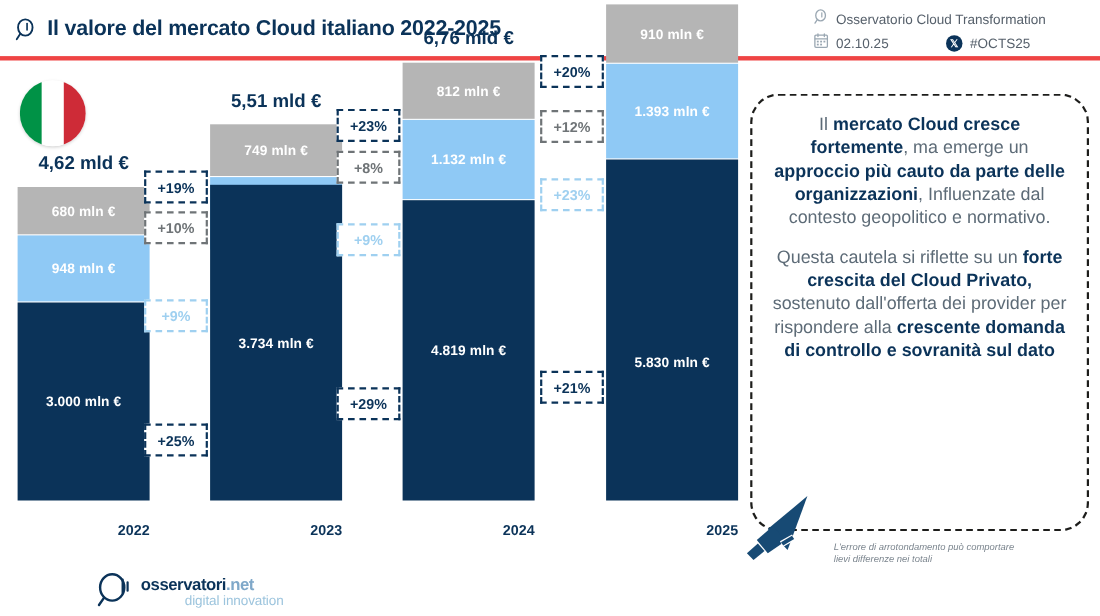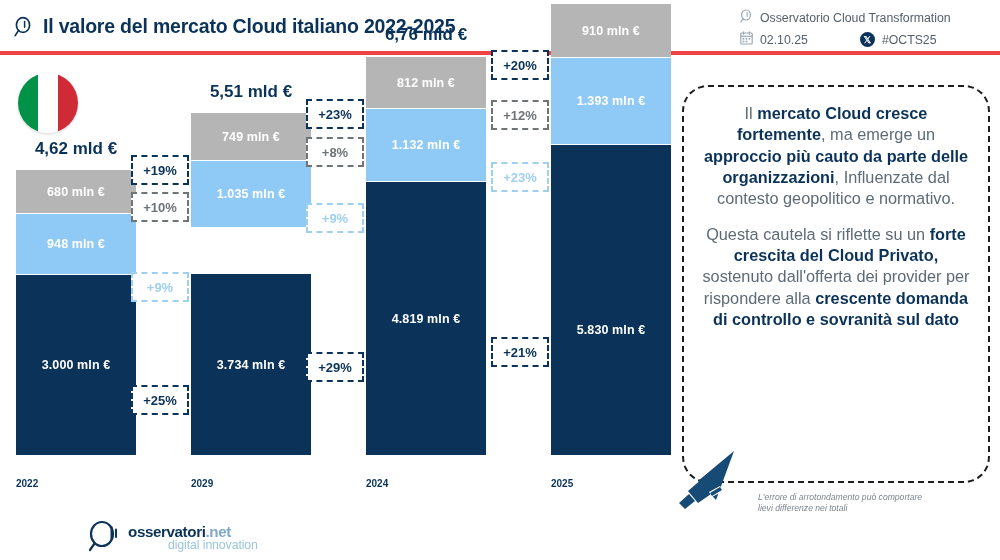--- a/index.html
+++ b/index.html
@@ -63,22 +63,22 @@
     position: absolute; left: 0; width: 120px;
     display: flex; align-items: center; justify-content: center;
     color: #ffffff; font-size: 12.5px; font-weight: bold;
     letter-spacing: 0.1px;
   }
   .seg.dca { background: #b5b5b5; }
   .seg.vpc { background: #8fc9f5; }
   .seg.phc { background: #0b3359; }
   .seg.phc .seg-label { position: relative; }
   .year-label {
-    position: absolute; left: 0; width: 120px; text-align: left;
-    font-size: 10px; font-weight: bold; color: #0b3359;
+    position: absolute; left: 0; width: 120px; text-align: right;
+    font-size: 13px; font-weight: bold; color: #0b3359;
   }
 
   
   .badge {
     position: absolute; width: 58px; height: 30px;
     display: flex; align-items: center; justify-content: center;
     font-size: 13px; font-weight: bold; background: #fff;
   }
   .badge.phc { border: 2.5px dashed #0b3359; color: #0b3359; }
   .badge.vpc { border: 2.5px dashed #9fd0f0; color: #9fd0f0; }
@@ -213,24 +213,24 @@
     <div class="badge phc" style="left:131px; bottom:90px;">+25%</div>
 
     <div class="col" style="left:191px;">
       <div class="bar-total" style="bottom:353px;">5,51 mld €</div>
       <div class="seg dca" style="bottom:295px; height:47px;">
         <span class="seg-label">749 mln €</span>
       </div>
       <div class="seg vpc" style="bottom:228px; height:66px;">
         <span class="seg-label">1.035 mln €</span>
       </div>
-      <div class="seg phc" style="bottom:0px; height:181px;">
+      <div class="seg phc" style="bottom:0px; height:287px;">
         <span class="seg-label">3.734 mln €</span>
       </div>
-      <div class="year-label" style="bottom:-34px;">2029</div>
+      <div class="year-label" style="bottom:-34px;">2023</div>
     </div>
 
     <div class="badge tot" style="left:306px; bottom:376px;">+23%</div>
     <div class="badge dca" style="left:306px; bottom:338px;">+8%</div>
     <div class="badge vpc" style="left:306px; bottom:272px;">+9%</div>
     <div class="badge phc" style="left:306px; bottom:123px;">+29%</div>
 
     <div class="col" style="left:366px;">
       <div class="bar-total" style="bottom:410px;">6,76 mld €</div>
       <div class="seg dca" style="bottom:347px; height:51px;">

